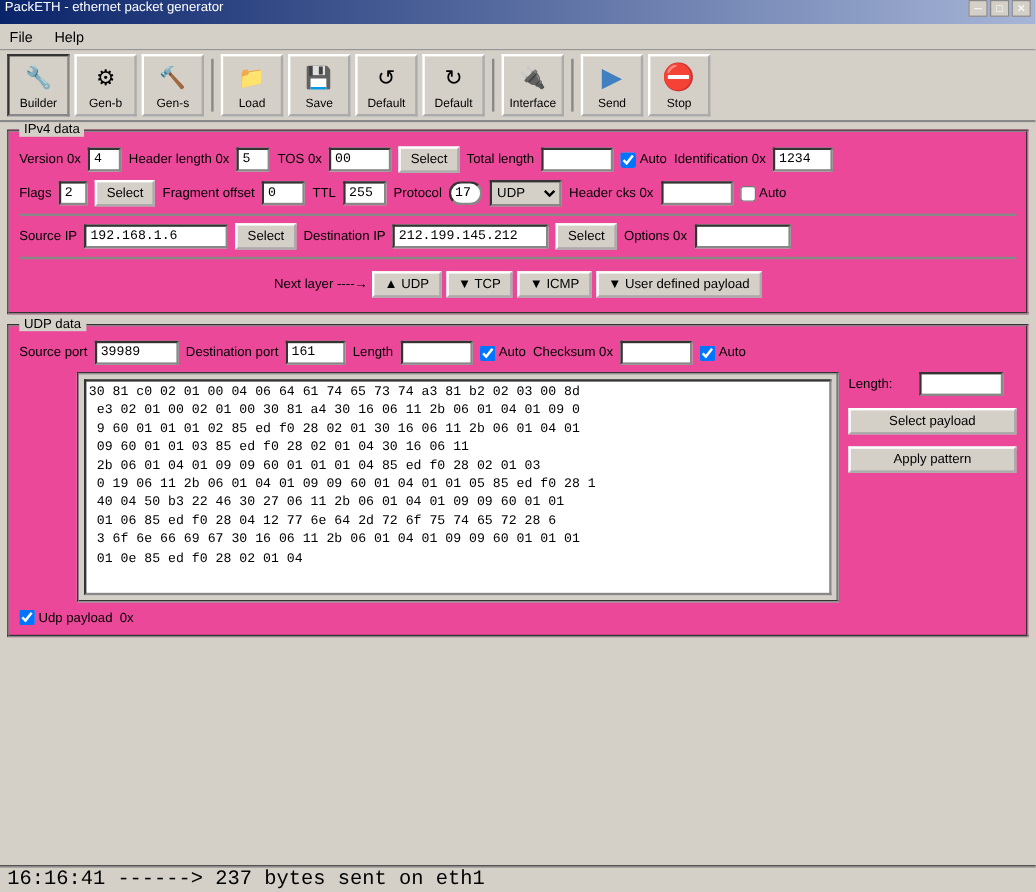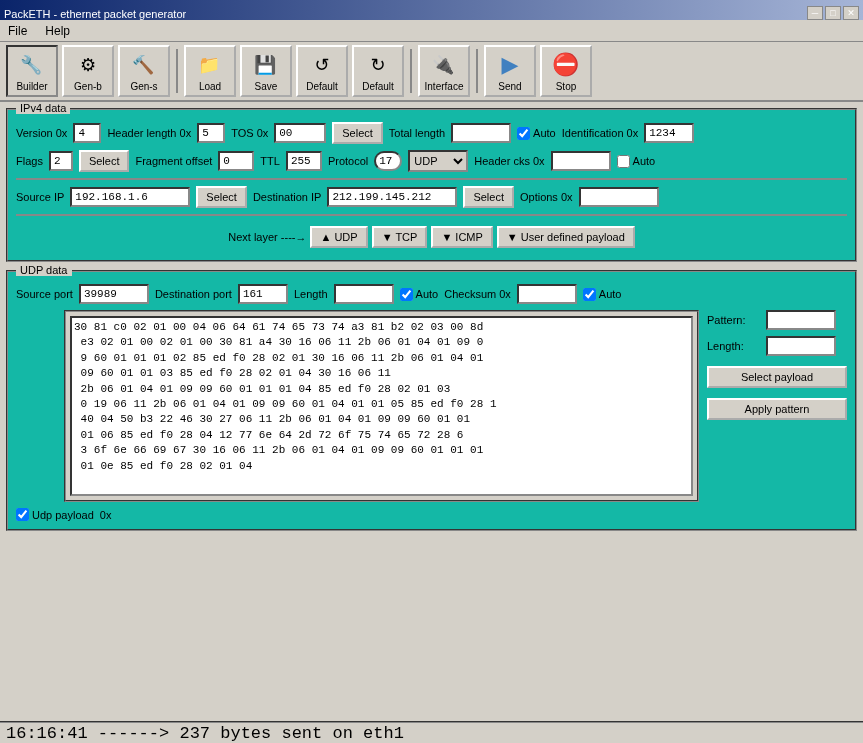--- a/index.html
+++ b/index.html
@@ -11,21 +11,21 @@
       height: 743px;
       overflow: hidden;
       color: #000;
     }
     
     #titlebar {
       background: linear-gradient(to right, #0a246a, #a6b5d7);
       color: white;
       height: 20px;
       display: flex;
-      align-items: flex-end;
+      align-items: flex-start;
       justify-content: space-between;
       padding: 0 4px;
       font-size: 11px;
       font-family: Arial, sans-serif;
     }
     #titlebar-controls { display: flex; gap: 2px; }
     .title-btn {
       width: 16px; height: 14px;
       background: #d4d0c8;
       border: 1px solid #888;
@@ -83,21 +83,21 @@
     
     #main {
       background: #d4d0c8;
       padding: 6px;
       height: calc(743px - 20px - 22px - 60px - 22px);
       overflow-y: auto;
     }
     
     .panel {
       border: 2px groove #888;
-      background: #14b8a6;
+      background: #ec4899;
       margin-bottom: 8px;
       padding: 8px;
       position: relative;
     }
     .panel-title {
       position: absolute;
       top: -8px; left: 8px;
       background: #d4d0c8;
       padding: 0 4px;
       font-size: 11px;
@@ -403,24 +403,20 @@
  2b 06 01 04 01 09 09 60 01 01 01 04 85 ed f0 28 02 01 03
  0 19 06 11 2b 06 01 04 01 09 09 60 01 04 01 01 05 85 ed f0 28 1
  40 04 50 b3 22 46 30 27 06 11 2b 06 01 04 01 09 09 60 01 01
  01 06 85 ed f0 28 04 12 77 6e 64 2d 72 6f 75 74 65 72 28 6
  3 6f 6e 66 69 67 30 16 06 11 2b 06 01 04 01 09 09 60 01 01 01
  01 0e 85 ed f0 28 02 01 04</div>
         </div>
 
         <div class="payload-controls">
           <div class="pattern-row">
-            <span class="pattern-label">Pattern:</span>
-            <input class="pattern-input" style="">
-          </div>
-          <div class="pattern-row">
             <span class="pattern-label">Length:</span>
             <input class="pattern-input" style="">
           </div>
           <button class="win-button" style="width:100%; margin-top:4px;">Select payload</button>
           <button class="win-button" style="width:100%; margin-top:4px;">Apply pattern</button>
         </div>
       </div>
 
       <div class="udp-bottom-row">
         <label class="checkbox-label">

